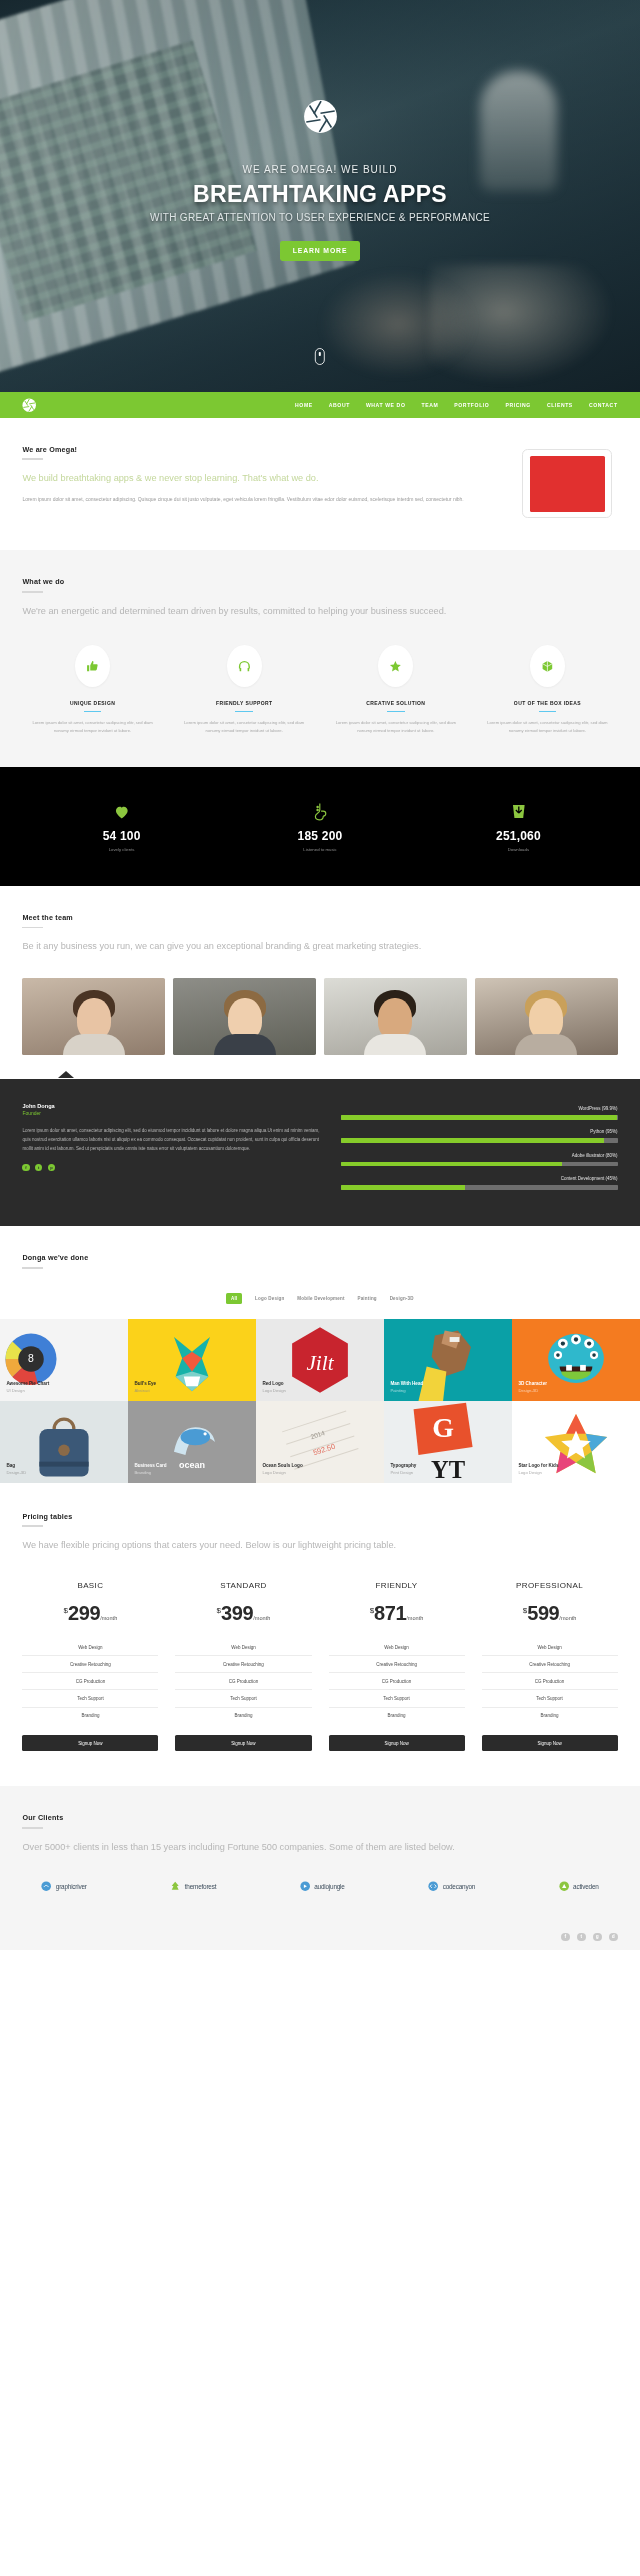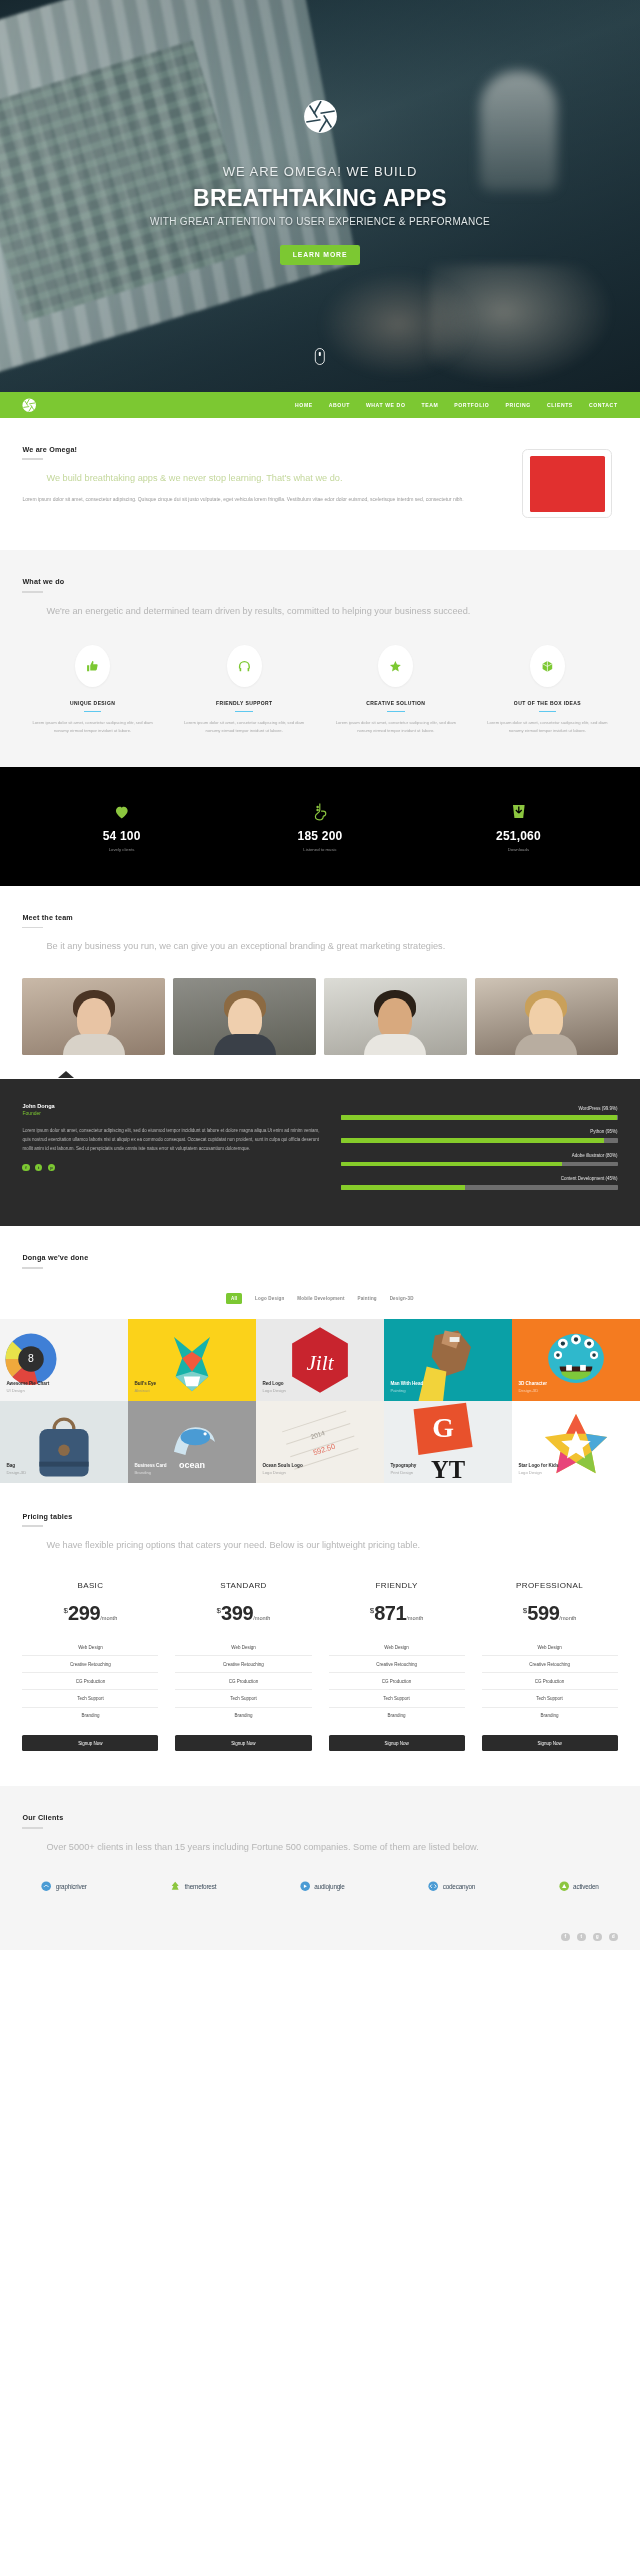--- a/index.html
+++ b/index.html
@@ -58,21 +58,21 @@
     position:absolute; right:26%; bottom:4%; width:152px; height:104px;
     background:radial-gradient(ellipse at 50% 50%, rgba(176,160,142,.42), rgba(40,60,66,0) 72%);
     filter:blur(4.8px);
   }
   .hero-inner {
     position:relative; z-index:4;
     text-align:center; padding-top:99px;
   }
   .aperture { width:35px; height:35px; margin:0 auto 30px; display:block; }
   .hero-kicker {
-    color:#e9eeef; font-size:13px; letter-spacing:1px; font-weight:400;
+    color:#e9eeef; font-size:10px; letter-spacing:1px; font-weight:400;
     text-shadow:0 0.8px 2.4px rgba(0,0,0,.45);
   }
   .hero-title {
     color:#fff; font-size:23px; font-weight:bold; letter-spacing:0.3px;
     margin:5.6px 0 4.8px; text-shadow:0 1.6px 4px rgba(0,0,0,.5);
   }
   .hero-sub {
     color:#dfe6e7; font-size:10px; letter-spacing:0.3px;
     text-shadow:0 0.8px 2.4px rgba(0,0,0,.45);
   }
@@ -100,21 +100,21 @@
   }
   .nav-logo { width:14.4px; height:14.4px; }
   .nav-links { margin-left:auto; display:flex; gap:16px; align-items:center; }
   .nav-links a {
     color:#fff; font-size:5.1px; font-weight:bold; letter-spacing:0.6px;
     text-decoration:none; text-transform:uppercase;
   }
   .sec-head { font-size:7.2px; font-weight:bold; color:#222; letter-spacing:0.2px; }
   .sec-rule { width:21px; height:1.6px; background:#d8d8d8; margin:4.8px 0 11.2px; }
   .sec-lead {
-    font-size:9.2px; color:#b6b6b6; line-height:1.55; font-weight:300;margin-left:24px;
+    font-size:9.2px; color:#b6b6b6; line-height:1.55; font-weight:300;
   }
   .sec-lead.green { color:#c3d79b; }
   .body-copy { font-size:5px; color:#9a9a9a; line-height:1.85; margin-top:9.6px; }
 
   
   .about { background:#fff; padding:27px 22.4px 32px; display:flex; gap:21px; }
   .about-left { flex:1; }
   .about-right { width:101px; display:flex; justify-content:center; align-items:flex-start; padding-top:4.8px; }
   .tablet {
     width:90px; height:69px; border:1.6px solid #e3e3e3; border-radius:5.6px;
@@ -192,21 +192,21 @@
   .grid { display:grid; grid-template-columns:repeat(5,1fr); }
   .tile { position:relative; height:82px; overflow:hidden; }
   .tile-cap { position:absolute; left:6.4px; bottom:8px; z-index:3; }
   .tile-cap b { display:block; font-size:4.6px; font-weight:bold; }
   .tile-cap i { display:block; font-size:4.2px; font-style:normal; margin-top:1.6px; opacity:.75; }
   .cap-dark b{ color:#2b2b2b; } .cap-dark i{ color:#8d8d8d; }
   .cap-light b{ color:#fff; } .cap-light i{ color:rgba(255,255,255,.8); }
 
   
   .pricing { background:#fff; padding:29px 22.4px 35px; }
-  .plans { display:flex; gap:17px; margin-top:29px; }
+  .plans { display:flex; gap:17px; margin-top:29px;justify-content:center; }
   .plan { flex:1; text-align:center; }
   .plan-name { font-size:8px; color:#2b2b2b; letter-spacing:0.4px; }
   .plan-price { margin:11.2px 0 14.4px; color:#2b2b2b; }
   .plan-price .cur { font-size:8px; vertical-align:top; position:relative; top:4px; }
   .plan-price .amt { font-size:20px; font-weight:bold; letter-spacing:-0.4px;margin-top:40px; }
   .plan-price .per { font-size:5.6px; color:#555; }
   .plan li { list-style:none; font-size:4.5px; color:#4a4a4a; padding:5.6px 0; border-bottom:0.8px solid #ececec; }
   .plan li:last-child { border-bottom:0; }
   .plan-btn {
     margin-top:11.2px; width:100%; background:#2b2b2b; color:#fff; border:0;

